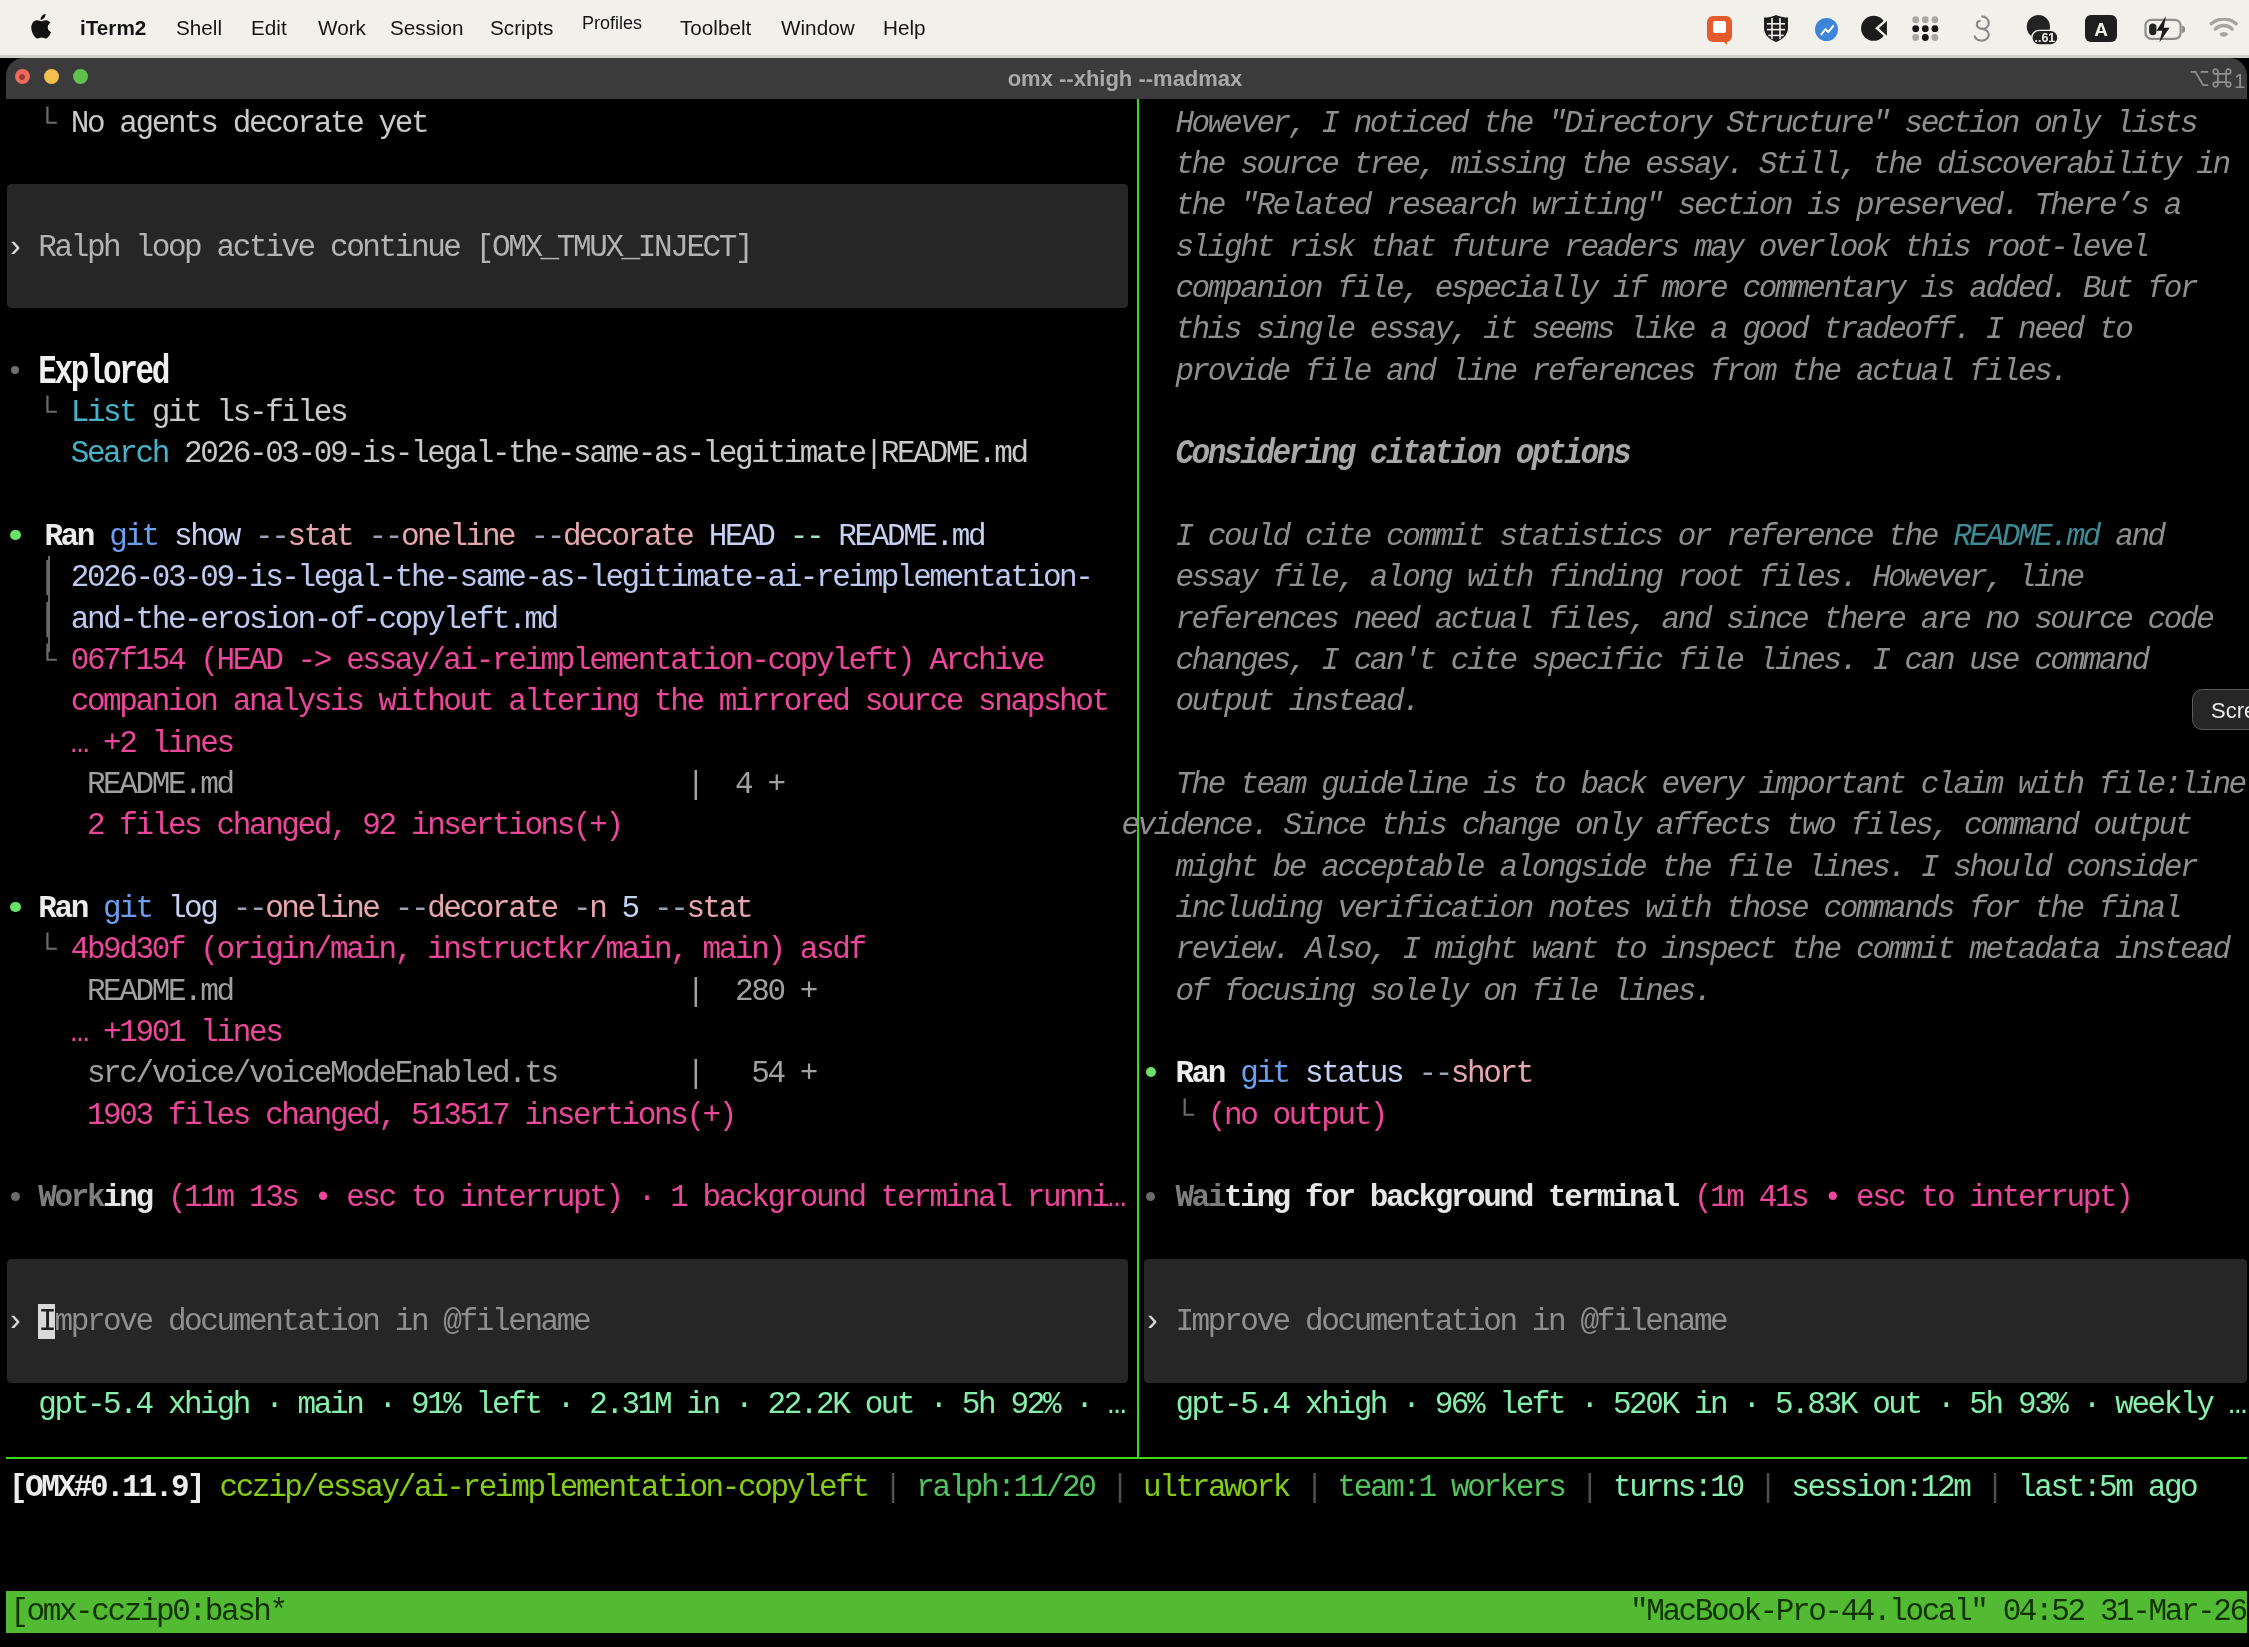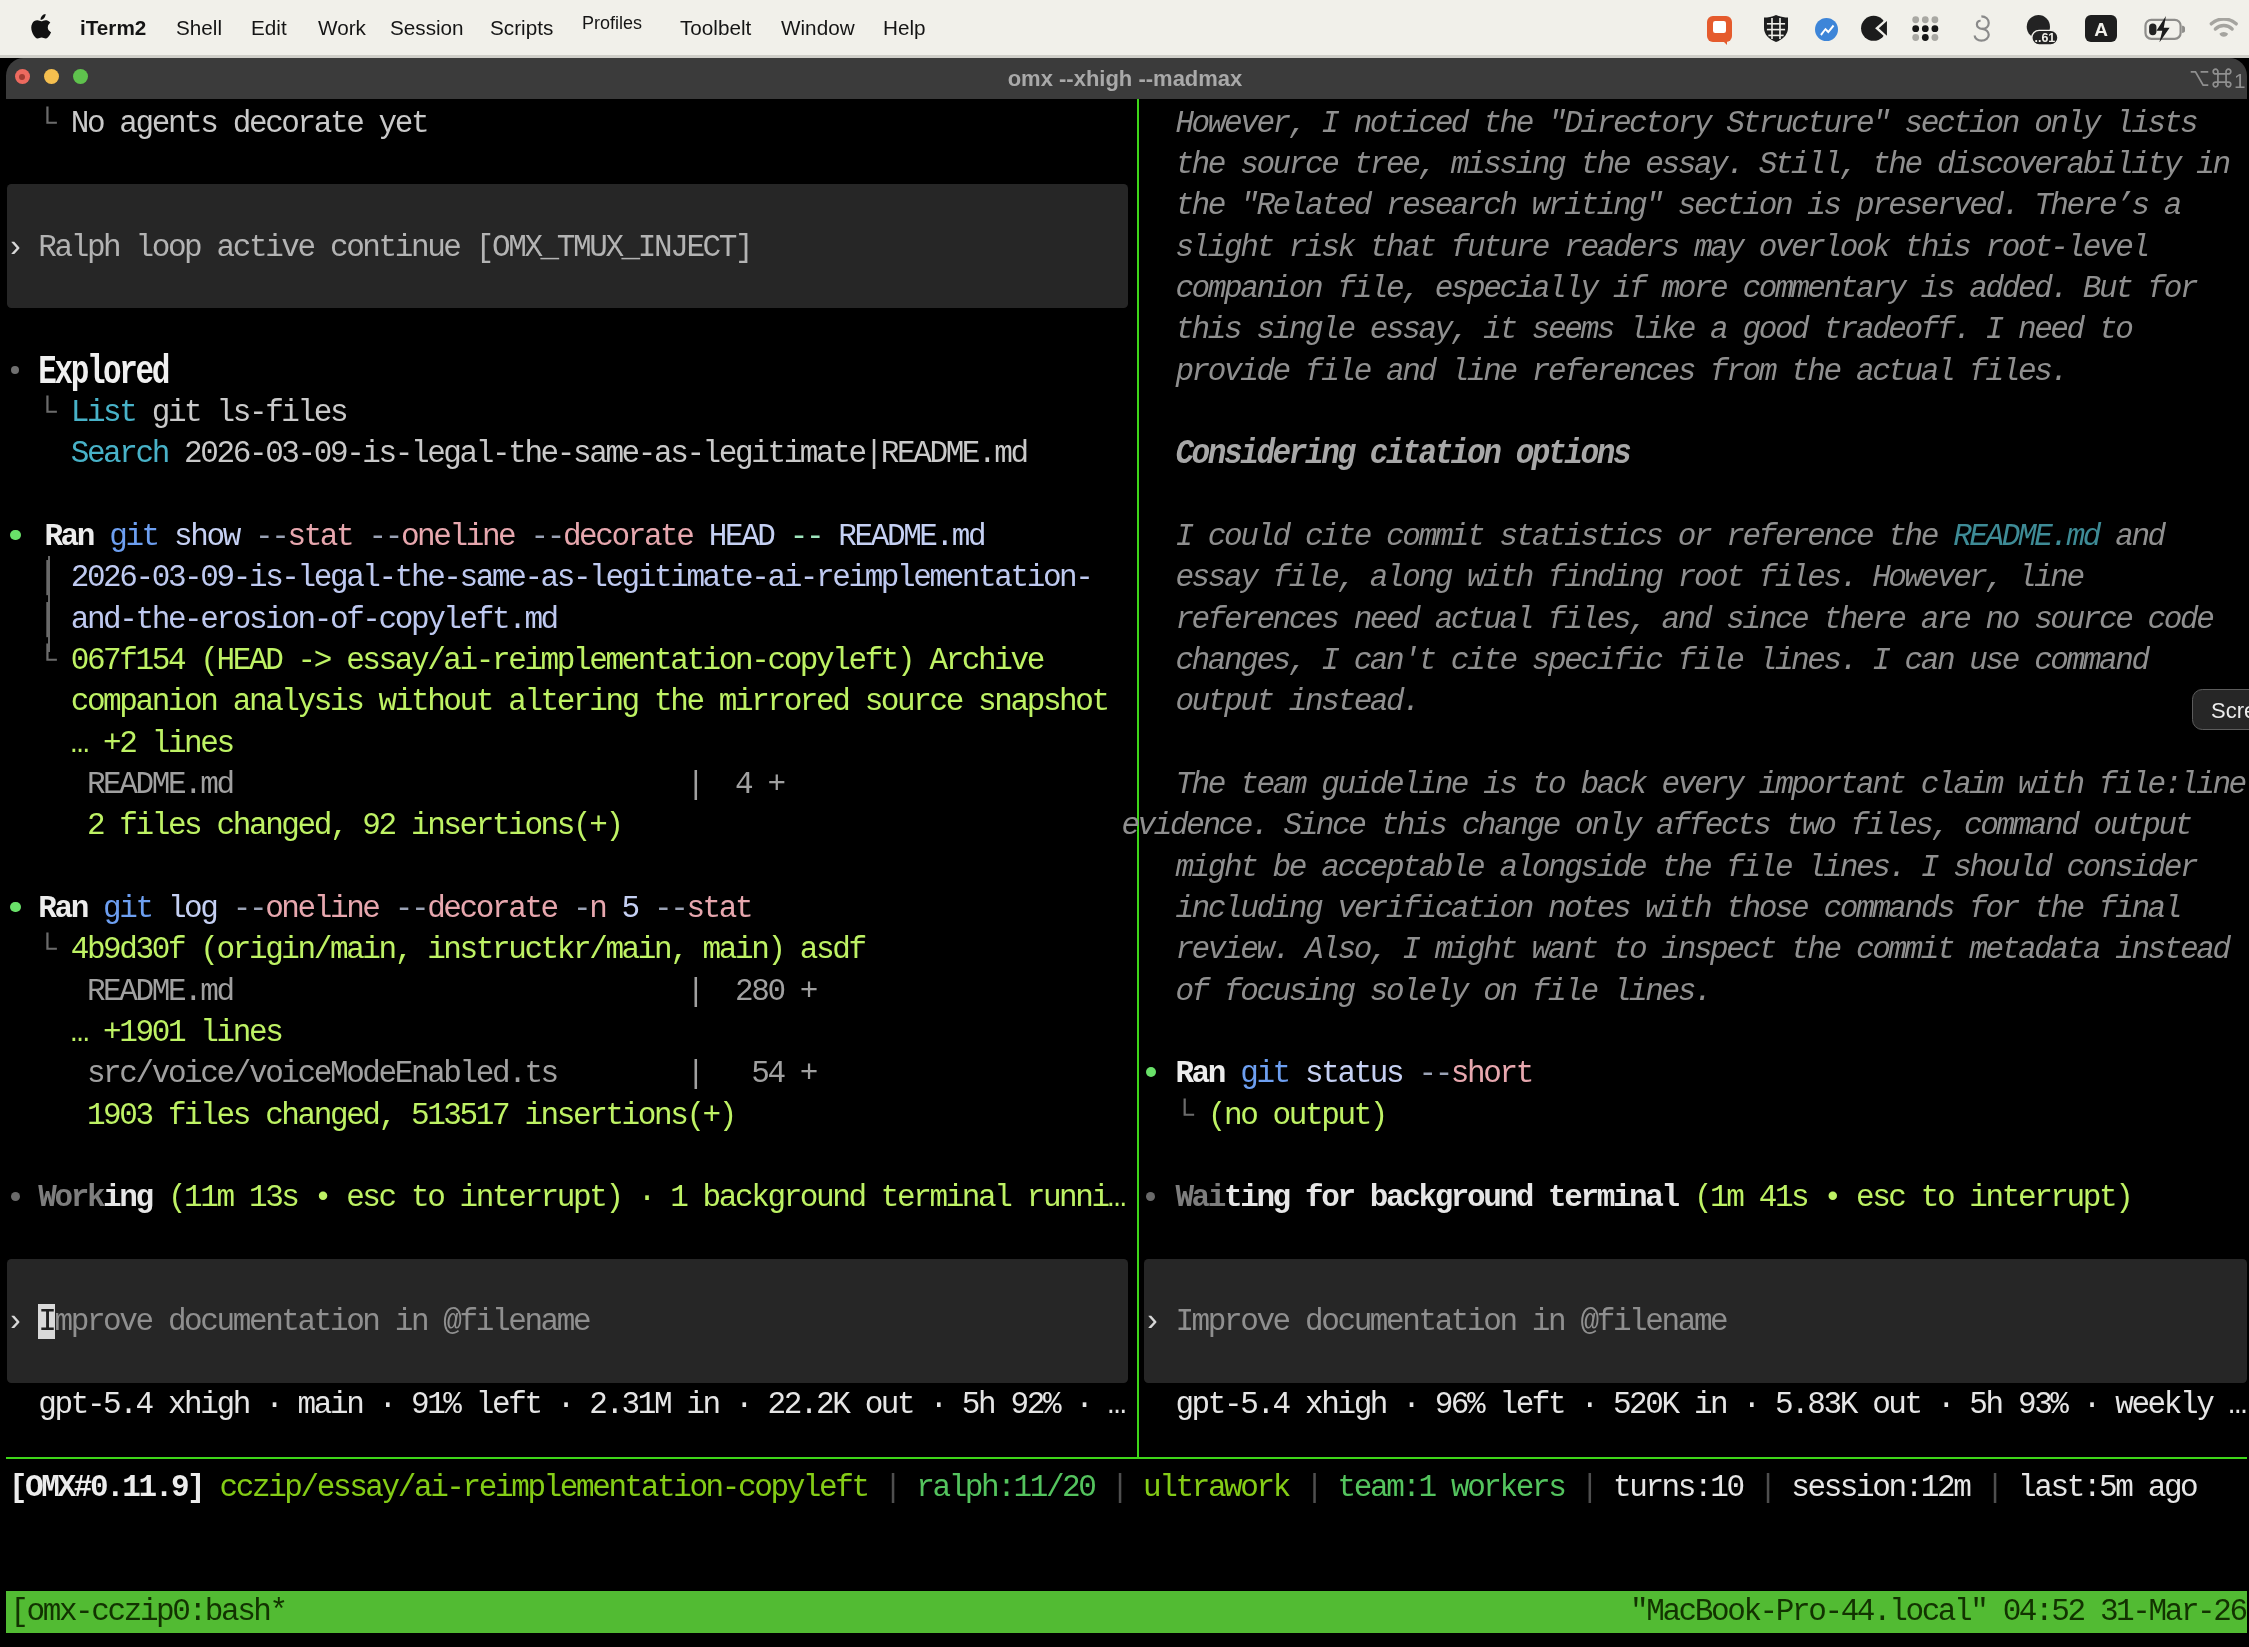--- a/index.html
+++ b/index.html
@@ -12,29 +12,29 @@
 .xc{display:inline-block;transform:scaleY(1.16)}
 .gn2{color:#54c45e}
 .cy{color:#48b2c8}
 .cy2{color:#84cc16}
 .bl{color:#6d9ff1}
 .pw{color:#c5d0f3}
 .pw2{color:#bec9f0}
 .pk{color:#e7a7ae}
 .fd{color:#9aa2b5}
 .mt{color:#9fe5bd}
-.gy{color:#bef264}
+.gy{color:#ec4899}
 .gy2{color:#a0a0a0}
 .shd{color:#7d7d7d;font-weight:bold}
 .shl{color:#e6e6e6;font-weight:bold}
 .pr{color:#d8d8d8}
 .bx{color:#b3b3b3}
 .bx2{color:#8f8f8f}
 .cur{background:#d9d9d9;color:#202020}
-.st{color:#e5e5e5}
+.st{color:#86efac}
 .sep{color:#4f4f4f}
 .th{color:#8f8f8f}
 .thb{color:#a8a8a8;font-weight:bold}
 .lk{color:#3e8b96}
 .sans{font-family:"Liberation Sans",sans-serif}
 </style></head><body>
 
 
 <div class="sans" style="position:absolute;left:0;top:0;width:2250px;height:55px;background:#f1f0ea"></div>
 <div style="position:absolute;left:0;top:55px;width:2250px;height:3px;background:#cfcec8"></div>

